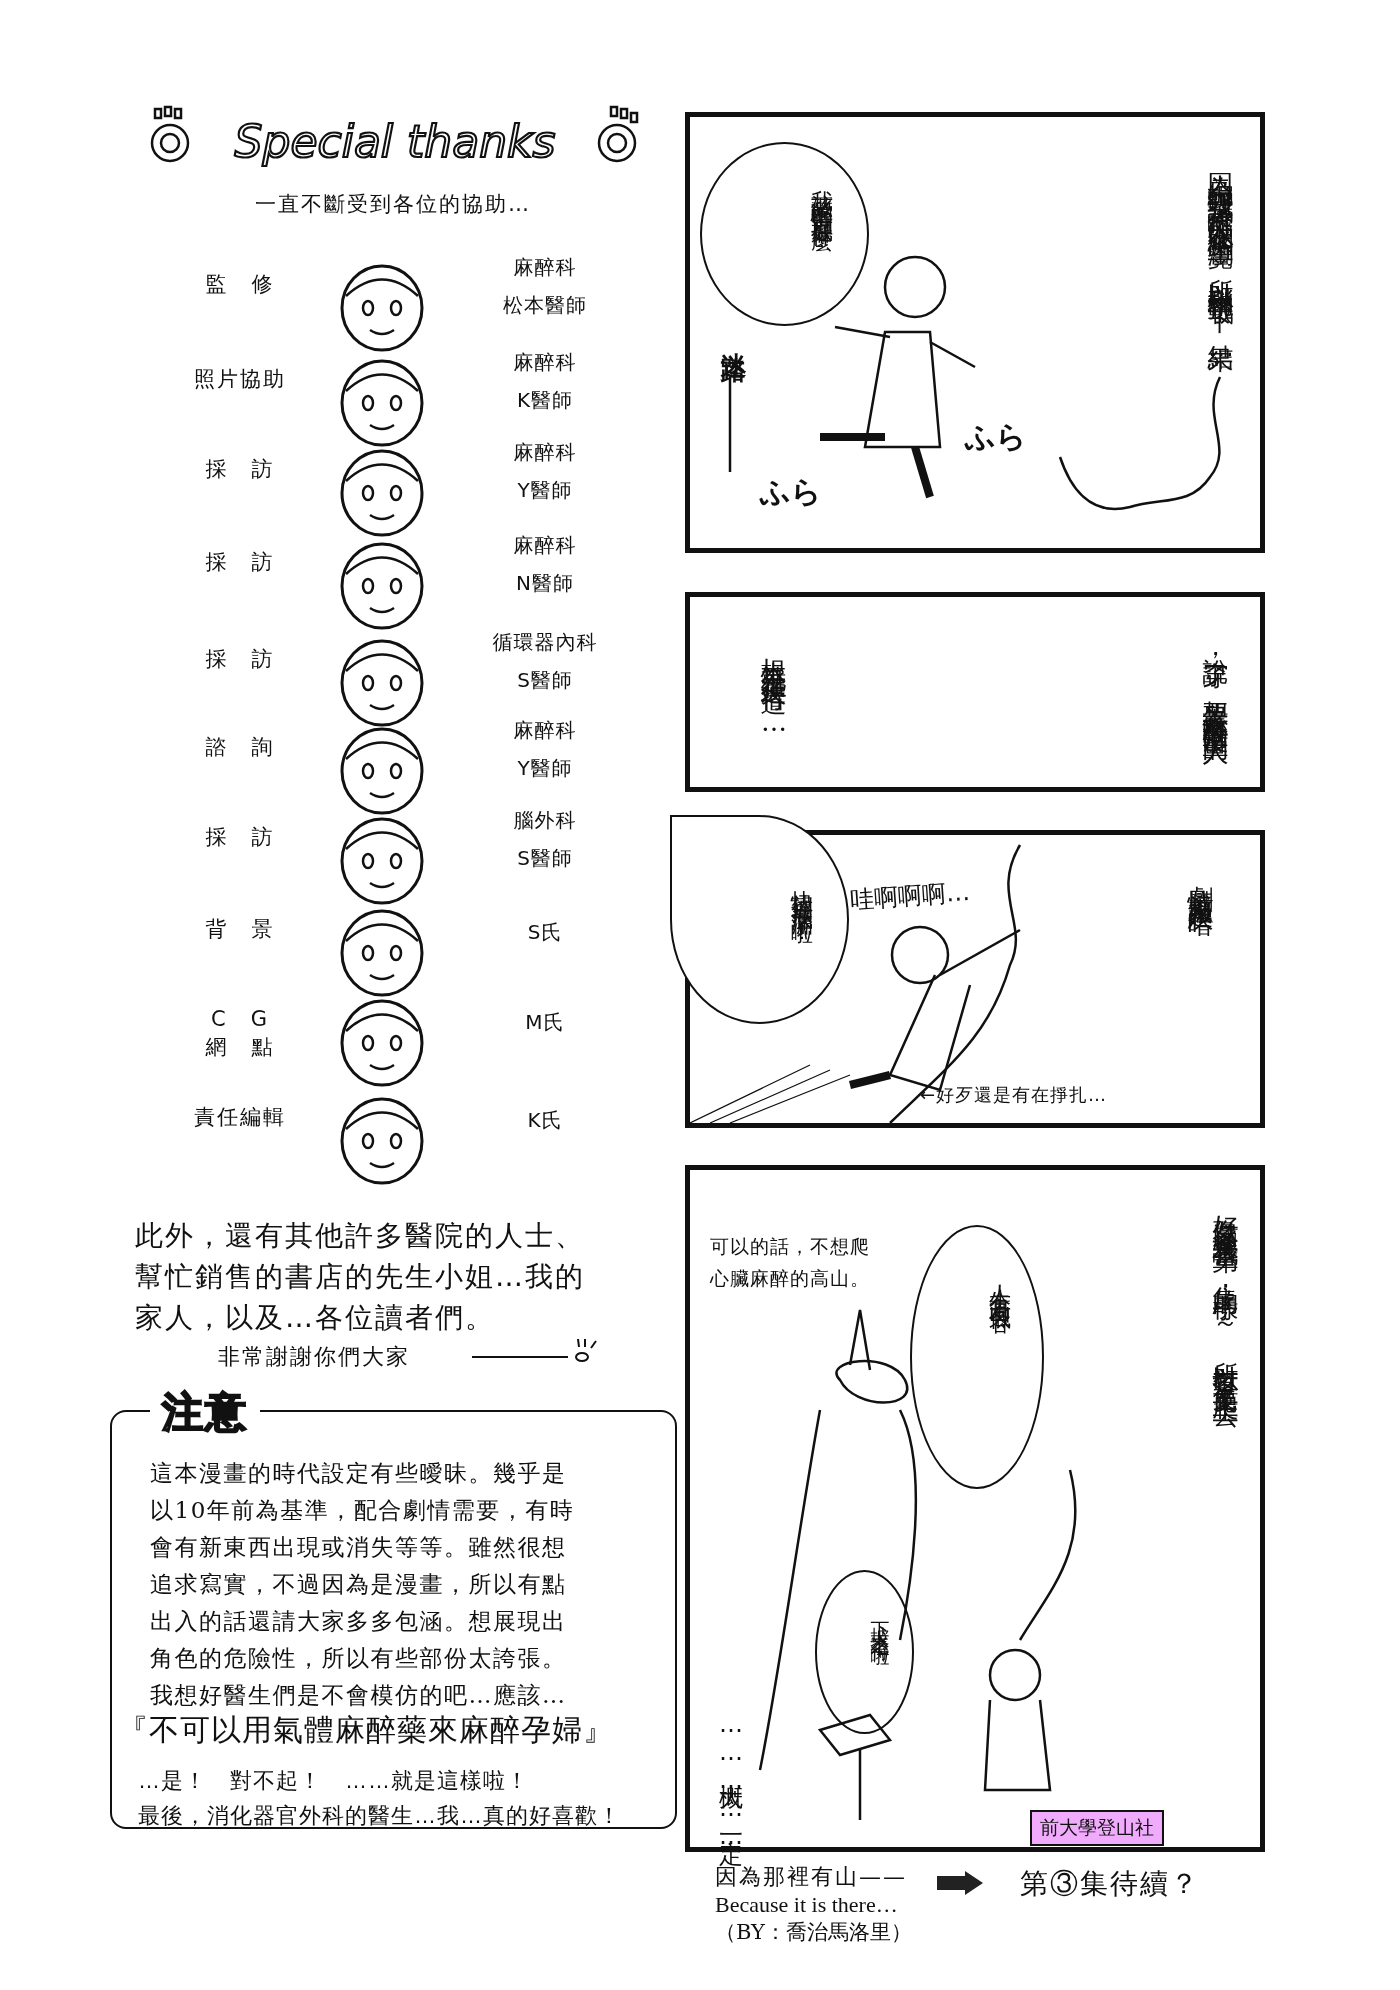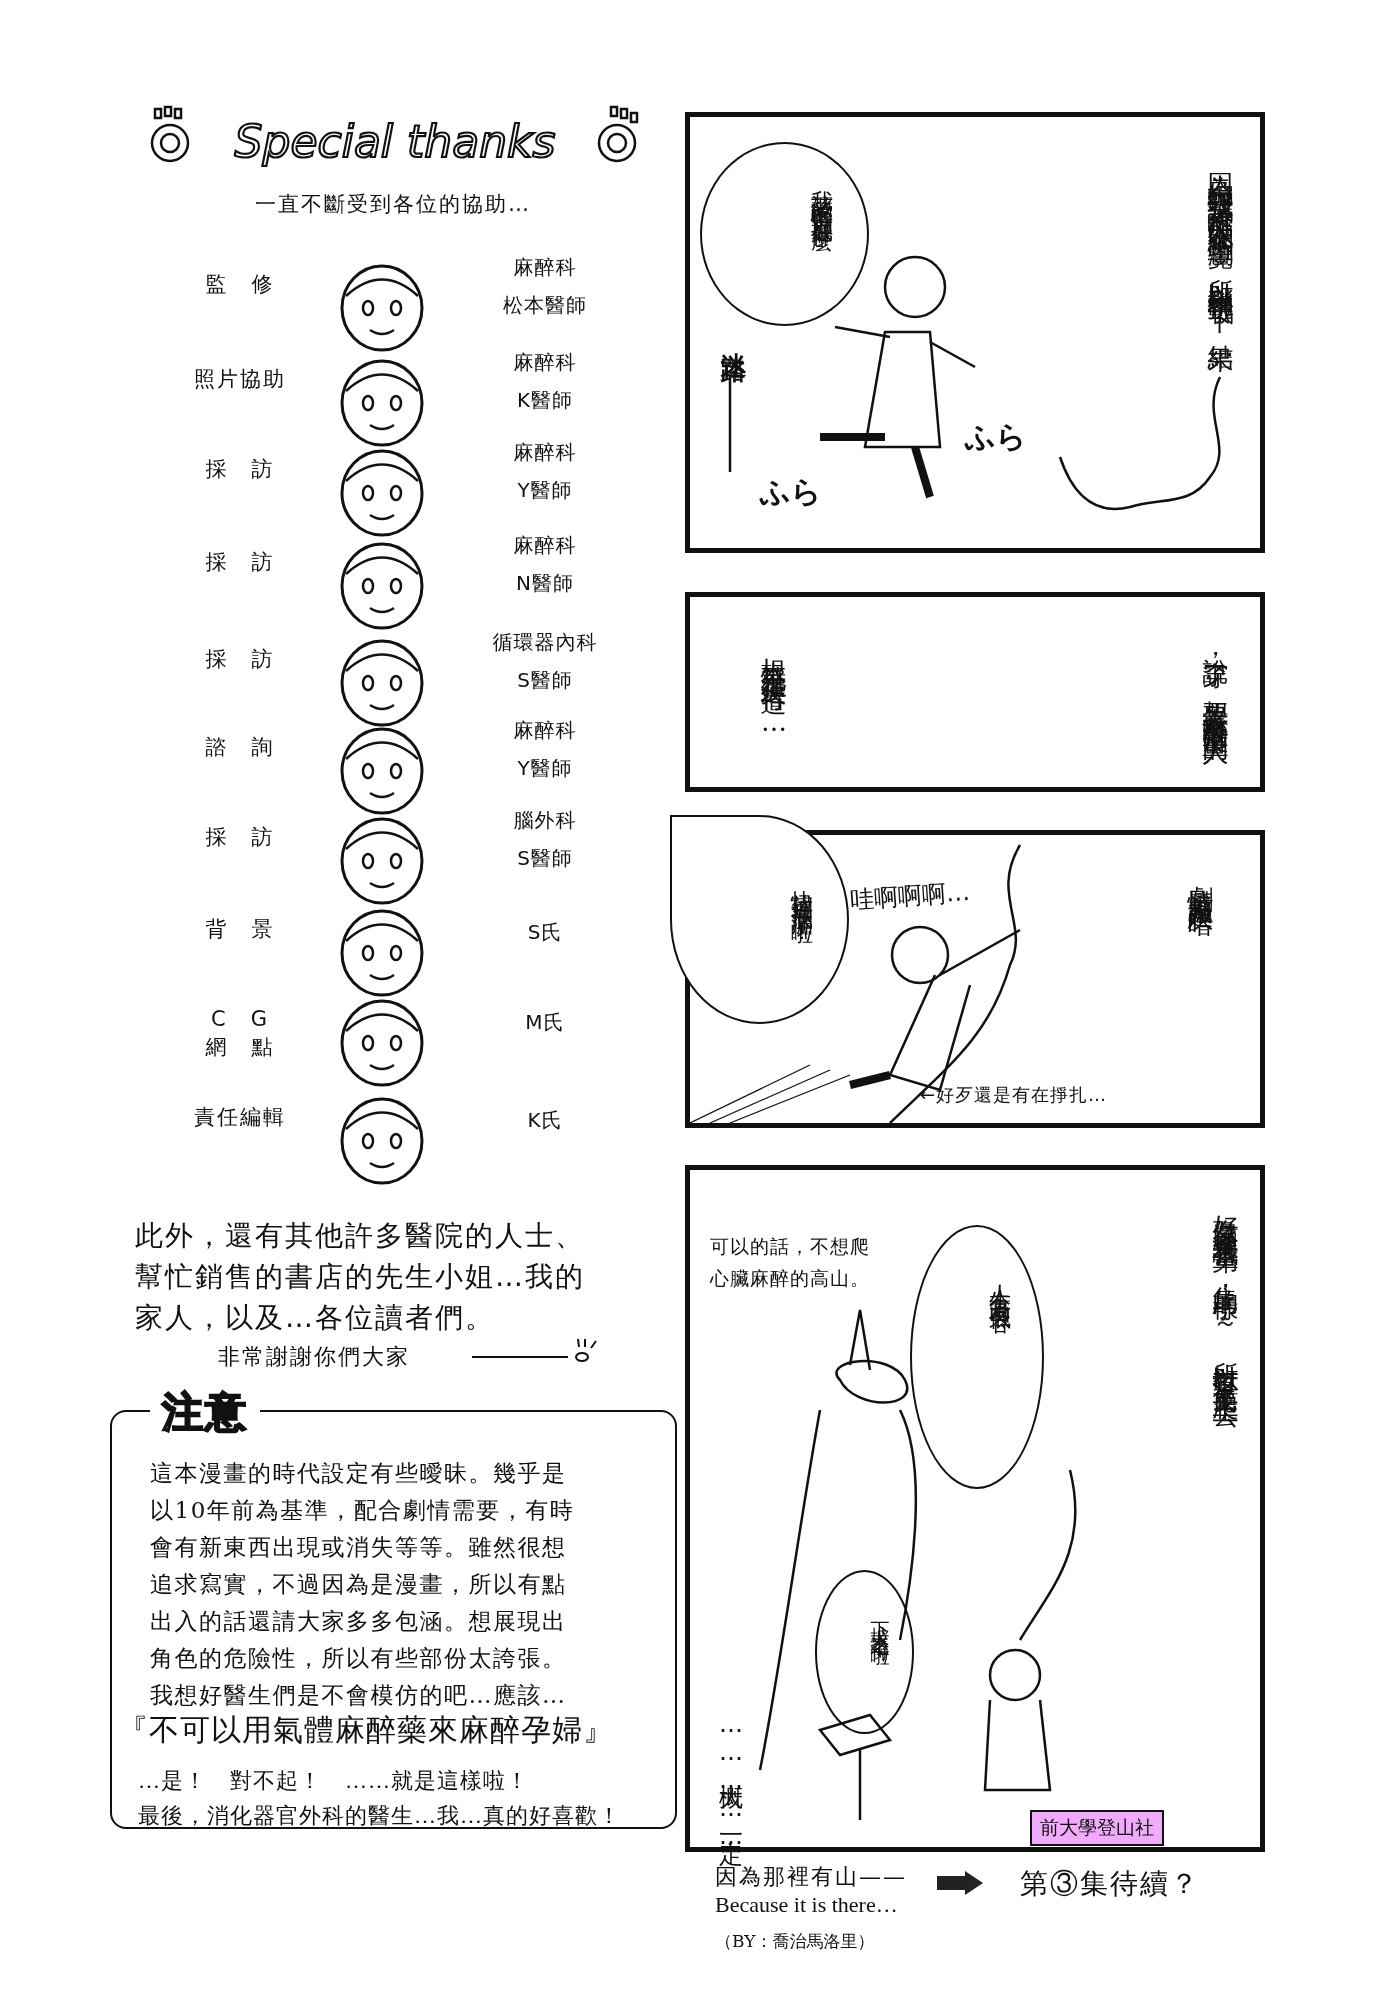--- a/index.html
+++ b/index.html
@@ -12,28 +12,28 @@
   .role{position:absolute;left:20px;top:0;width:160px;text-align:center;font-size:21px;letter-spacing:2px;}
   .face{position:absolute;left:192px;top:-12px;width:100px;height:100px;}
   .name{position:absolute;left:315px;top:-22px;width:180px;text-align:center;font-size:20px;line-height:38px;letter-spacing:1px;}
   .extra{left:135px;top:1215px;font-size:28px;line-height:41px;letter-spacing:2px;width:520px;}
   .thanks{left:218px;top:1342px;font-size:22px;letter-spacing:2px;}
   .thanks-line{left:472px;top:1356px;width:96px;height:2px;background:#111;}
   .note-box{left:110px;top:1410px;width:563px;height:415px;border:2.5px solid #111;border-radius:16px;}
   .note-title{left:150px;top:1385px;background:#fff;padding:0 12px;font-size:41px;font-weight:bold;color:#fff;-webkit-text-stroke:2px #111;letter-spacing:2px;}
   .note-body{left:150px;top:1455px;width:520px;font-family:"DejaVu Serif",serif;font-size:23px;line-height:37px;letter-spacing:1.5px;}
   .note-quote{left:118px;top:1710px;font-size:30px;letter-spacing:1px;}
-  .note-after{left:138px;top:1763px;width:530px;font-family:Liberation Serif, serif;font-size:22px;line-height:35px;letter-spacing:1px;}
+  .note-after{left:138px;top:1763px;width:530px;font-family:Liberation Sans, sans-serif;font-size:22px;line-height:35px;letter-spacing:1px;}
   .panel{position:absolute;border:5px solid #111;background:#fff;box-sizing:border-box;}
   .vtext{writing-mode:vertical-rl;text-orientation:upright;position:absolute;letter-spacing:4px;}
   .bubble{position:absolute;border:2.5px solid #111;border-radius:50%;background:#fff;}
   .footer{left:715px;top:1862px;}
   .foot1{font-size:22px;letter-spacing:2px;}
   .foot2{font-family:"Liberation Serif",serif;font-size:22px;}
-  .foot3{font-family:"DejaVu Serif",serif;font-size:17px;margin-top:12px;}
+  .foot3{font-family:"DejaVu Serif",serif;font-size:21px;}
   .foot-next{left:1000px;top:1865px;font-family:"DejaVu Serif",serif;font-size:28px;letter-spacing:2px;margin-left:20px;}
   .foot-arrow{left:935px;top:1870px;width:50px;height:26px;}
 </style>
 </head>
 <body>
 
 <div class="abs title">
   <svg viewBox="0 0 500 70">
     <g fill="none" stroke="#111" stroke-width="2.5">
       <circle cx="25" cy="38" r="18"></circle>

